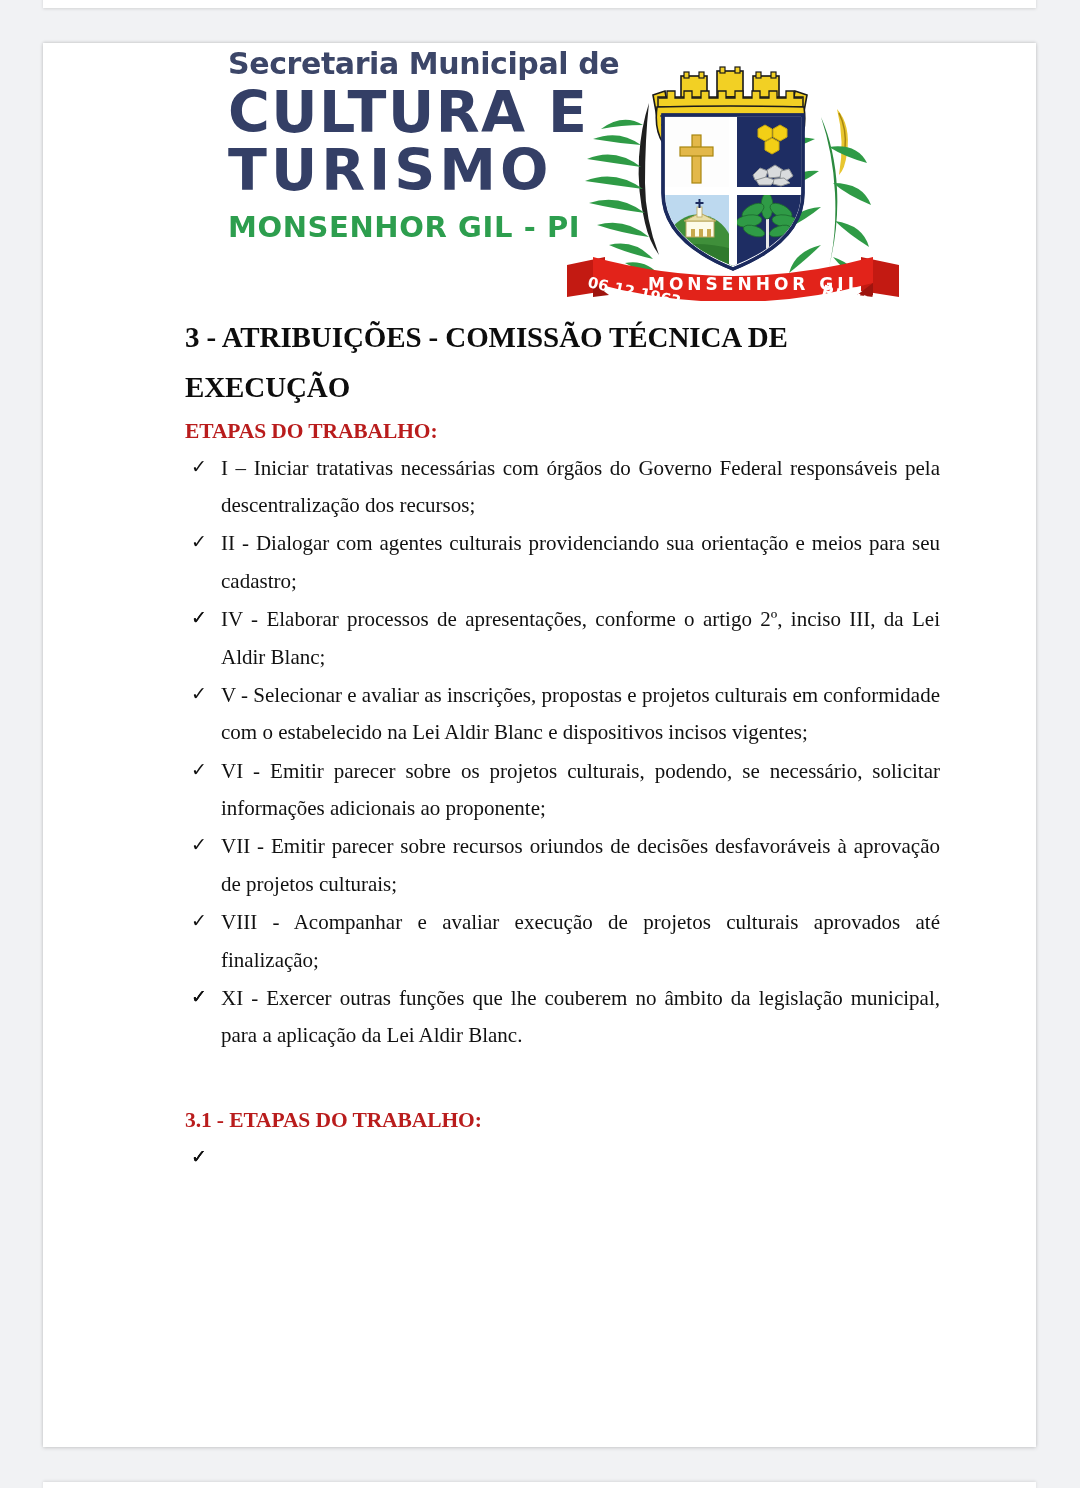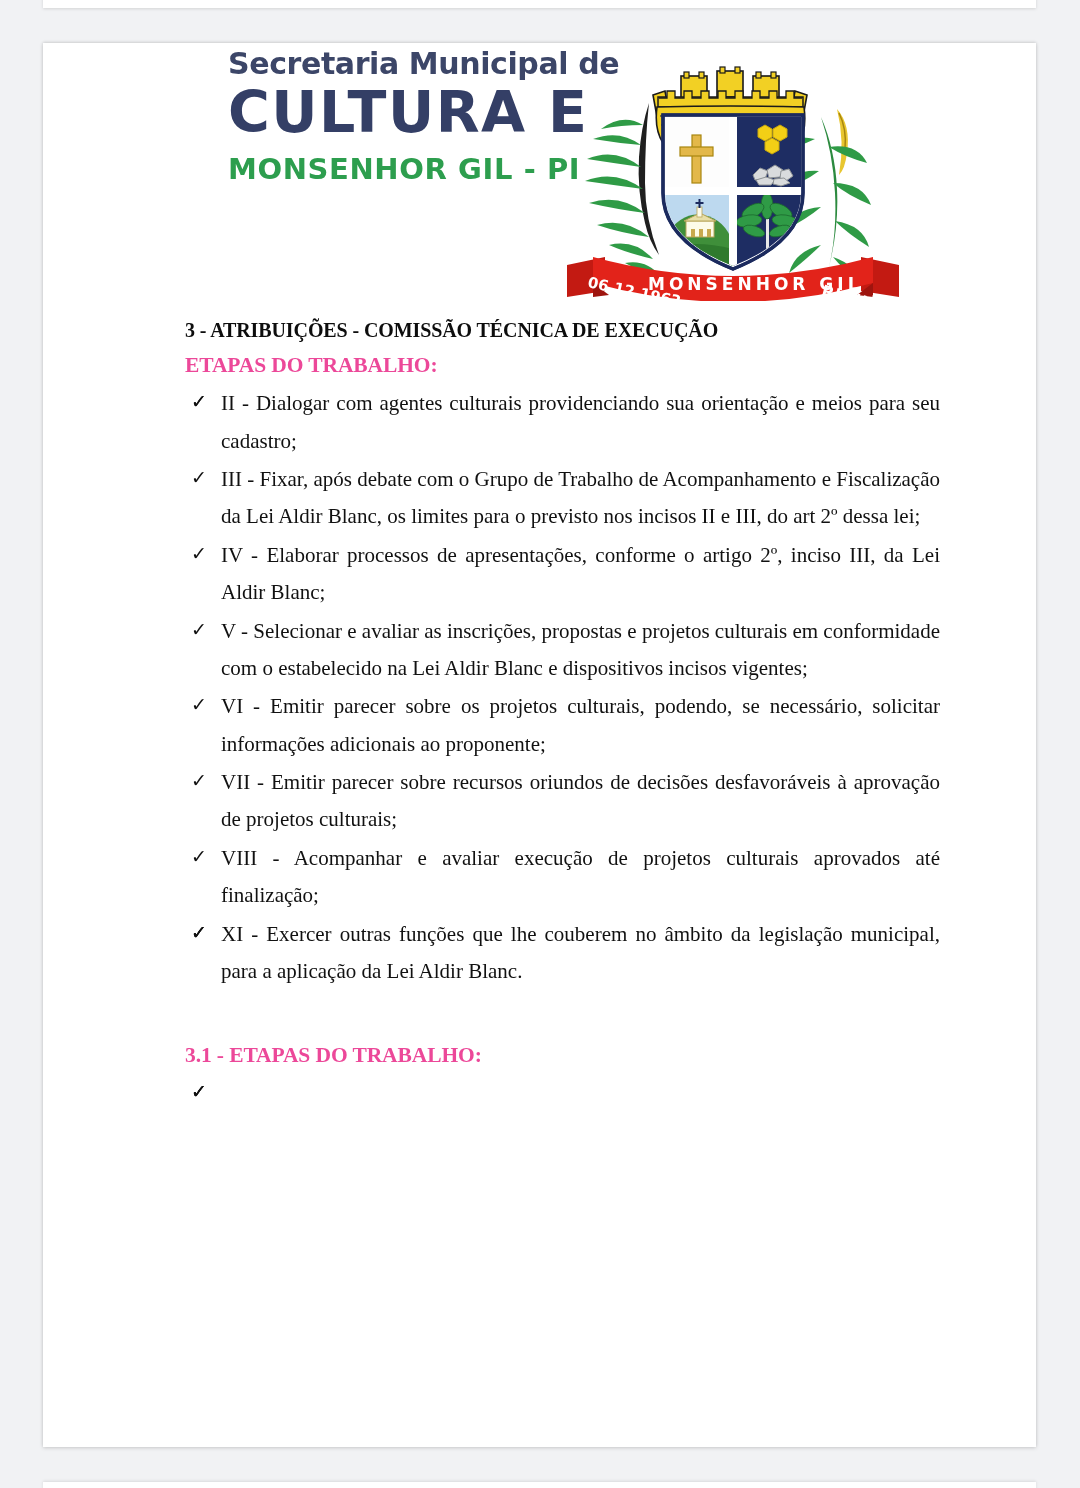--- a/index.html
+++ b/index.html
@@ -101,32 +101,32 @@
     height: 258px;
   }
 
   
   .doc-body {
     padding: 0 96px 0 142px;
   }
   .h-sec {
     font-family: "Liberation Serif", serif;
     font-weight: bold;
-    font-size: 20px;
+    font-size: 29px;
     color: #0d0d0d;
     line-height: 1.72;
     margin: 0;
     letter-spacing: -0.1px;
   }
   .h-sec.first { margin-top: 0px; }
   .h-sub {
     font-family: "Liberation Serif", serif;
     font-weight: bold;
     font-size: 21.5px;
-    color: #ec4899;
+    color: #b91c1c;
     line-height: 1.72;
     margin: 0;
     letter-spacing: -0.1px;
   }
   ul.checklist {
     list-style: none;
     margin: 0;
     padding: 0;
   }
   ul.checklist li {
@@ -159,20 +159,21 @@
 
   <div class="page-prev-sliver"></div>
 
   <div class="page">
 
     <div class="letterhead">
 
       <div class="logo-wrap">
         <div class="logo-line1">Secretaria Municipal de</div>
         <div class="logo-line2">CULTURA E</div>
+        <div class="logo-line3">TURISMO</div>
         <div class="logo-line4">MONSENHOR GIL - PI</div>
       </div>
 
       <svg class="crest" viewBox="0 0 360 258">
 
         <g>
           <path d="M100 52 L112 48 L116 70 L104 74 Z" fill="#f2d024" stroke="#1a1a1a" stroke-width="1.6"></path>
           <path d="M242 48 L254 52 L250 74 L238 70 Z" fill="#f2d024" stroke="#1a1a1a" stroke-width="1.6"></path>
           <rect x="128" y="33" width="26" height="22" fill="#f2d024" stroke="#1a1a1a" stroke-width="1.6"></rect>
           <rect x="200" y="33" width="26" height="22" fill="#f2d024" stroke="#1a1a1a" stroke-width="1.6"></rect>
@@ -299,23 +300,23 @@
       </svg>
     </div>
 
     <div class="doc-body">
 
       <h1 class="h-sec first">3 - ATRIBUIÇÕES - COMISSÃO TÉCNICA DE EXECUÇÃO</h1>
 
       <h2 class="h-sub">ETAPAS DO TRABALHO:</h2>
 
       <ul class="checklist loose" id="attributions-list">
-          <li><span class="tick">✓</span></li>
+          <li><span class="tick">✓</span><span>I – Iniciar tratativas necessárias com órgãos do Governo Federal responsáveis pela descentralização dos recursos;</span></li>
           <li><span class="tick">✓</span><span>II - Dialogar com agentes culturais providenciando sua orientação e meios para seu cadastro;</span></li>
-          <li><span class="tick">✓</span><span>III - Fixar, após debate com o Grupo de Trabalho de Acompanhamento e Fiscalização da Lei Aldir Blanc, os limites para o previsto nos incisos II e III, do art 2º dessa lei;</span></li>
+          <li><span class="tick">✓</span></li>
           <li><span class="tick">✓</span><span>IV - Elaborar processos de apresentações, conforme o artigo 2º, inciso III, da Lei Aldir Blanc;</span></li>
           <li><span class="tick">✓</span><span>V - Selecionar e avaliar as inscrições, propostas e projetos culturais em conformidade com o estabelecido na Lei Aldir Blanc e dispositivos incisos vigentes;</span></li>
           <li><span class="tick">✓</span><span>VI - Emitir parecer sobre os projetos culturais, podendo, se necessário, solicitar informações adicionais ao proponente;</span></li>
           <li><span class="tick">✓</span><span>VII - Emitir parecer sobre recursos oriundos de decisões desfavoráveis à aprovação de projetos culturais;</span></li>
           <li><span class="tick">✓</span><span>VIII - Acompanhar e avaliar execução de projetos culturais aprovados até finalização;</span></li>
           <li><span class="tick">✓</span></li>
           <li><span class="tick">✓</span></li>
           <li><span class="tick">✓</span><span>XI - Exercer outras funções que lhe couberem no âmbito da legislação municipal, para a aplicação da Lei Aldir Blanc.</span></li>
         </ul>
 

